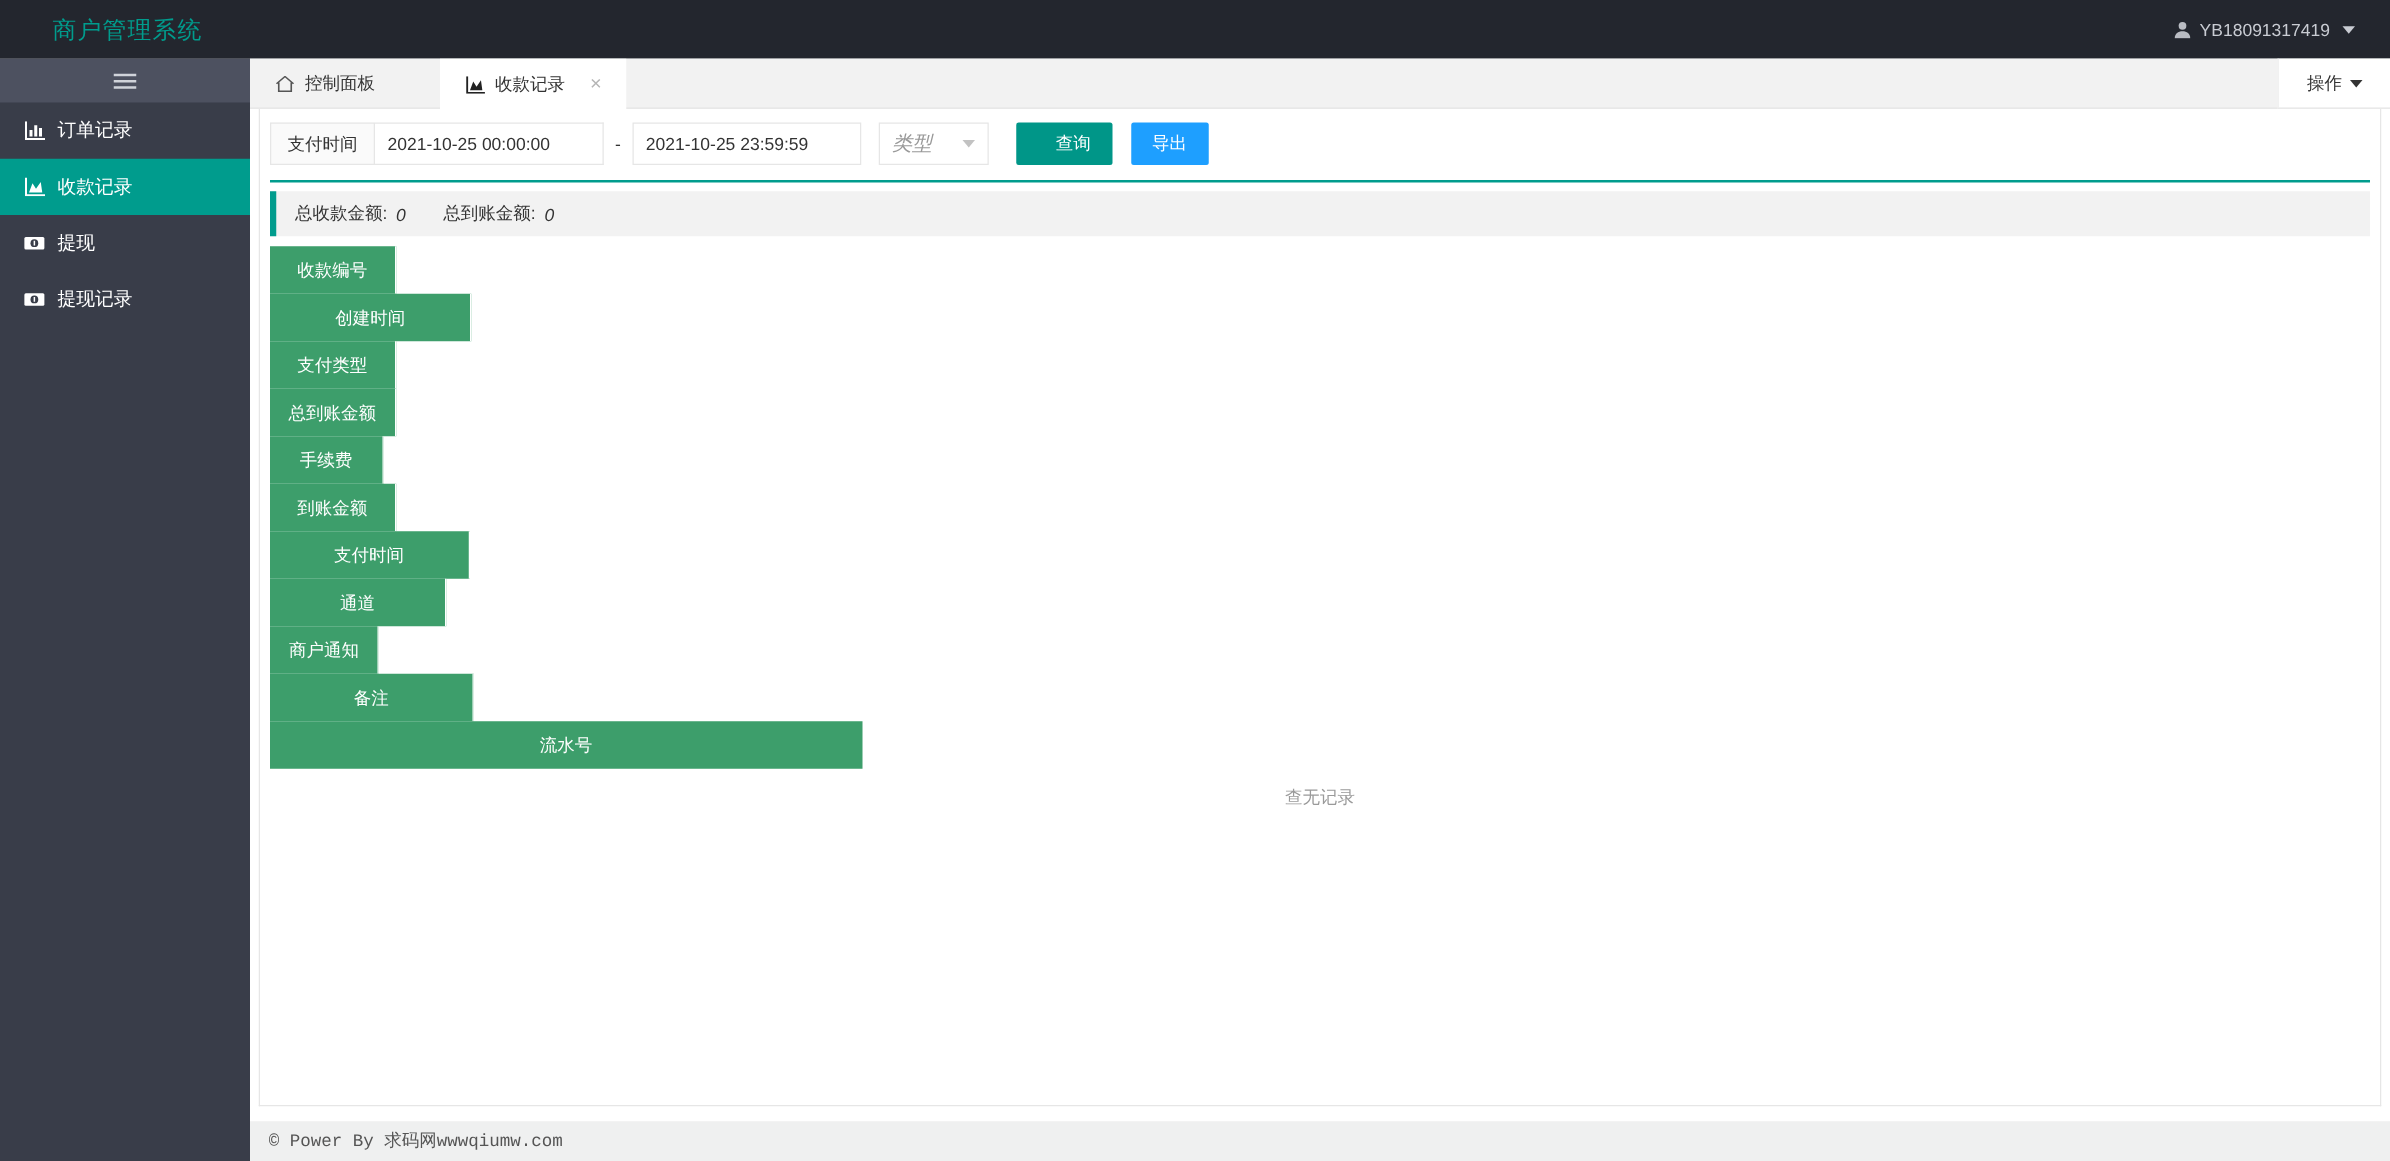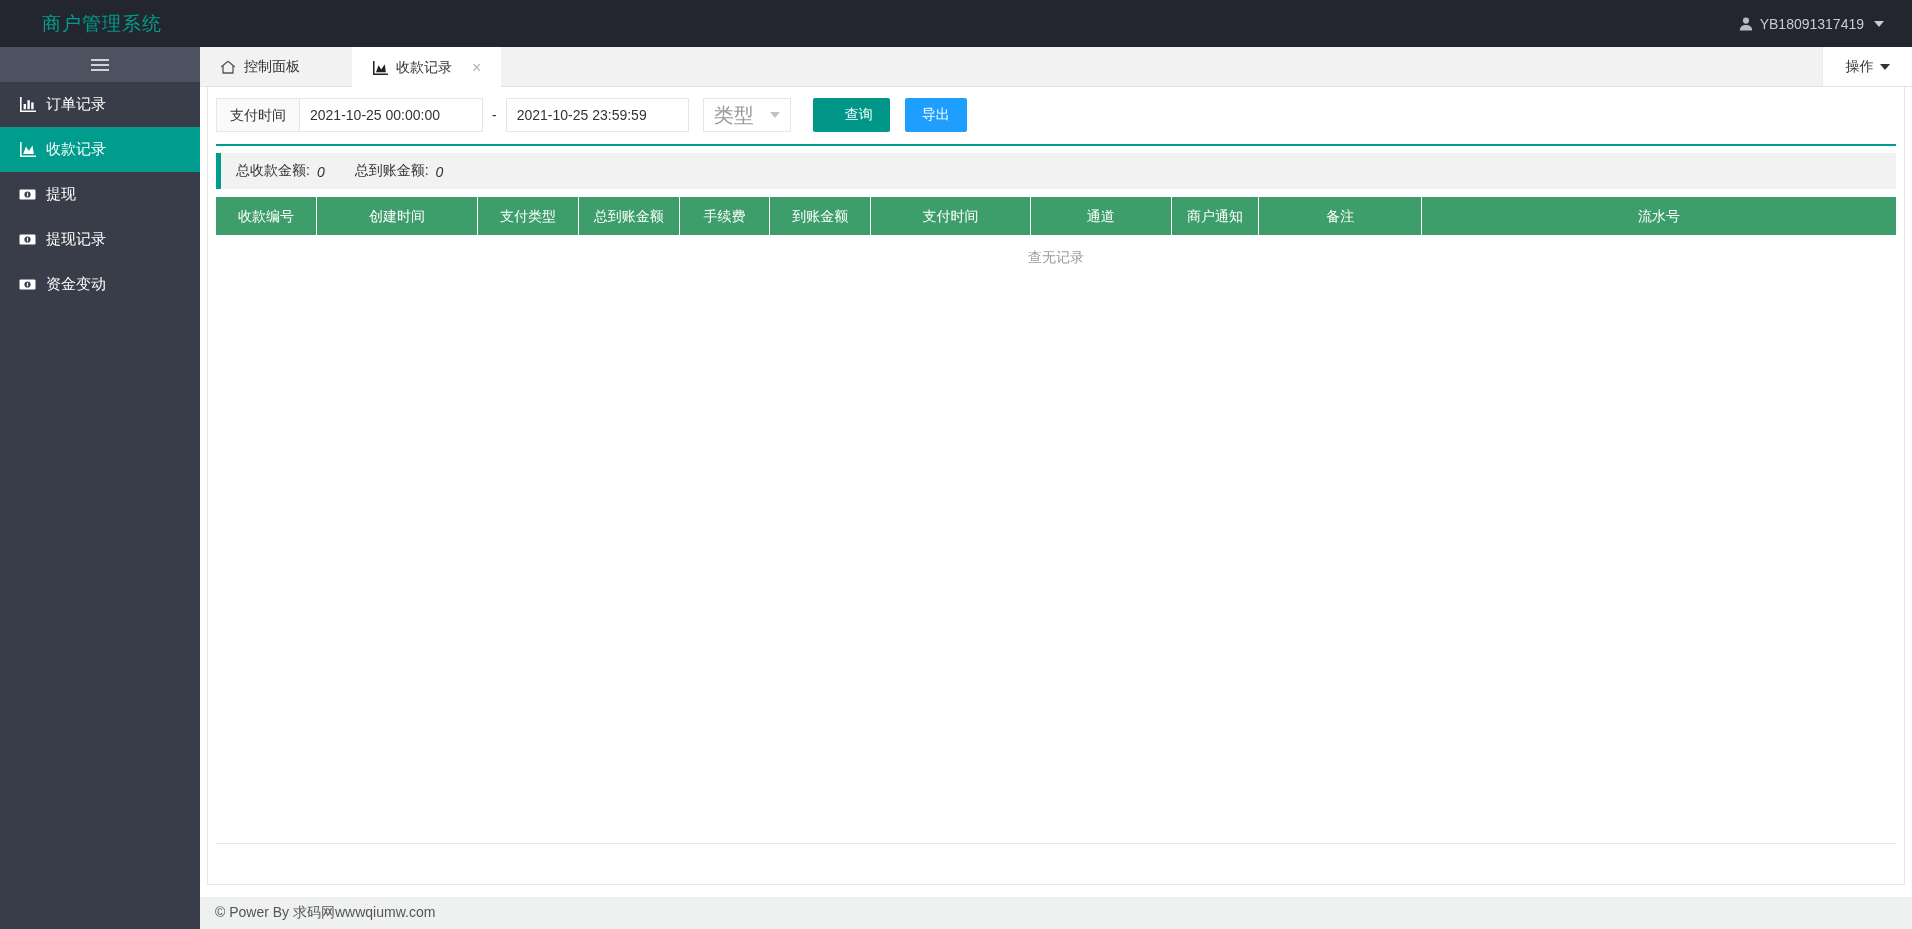--- a/index.html
+++ b/index.html
@@ -45,41 +45,41 @@
   .dark-caret { width:0; height:0; border-left:5px solid transparent; border-right:5px solid transparent; border-top:6px solid #333; }
 
   .panel { margin:0 7px; height:798px; background:#fff; border:1px solid #e6e6e6; border-top:none; padding:0 8px; }
 
   .filter-row { padding:11px 0 11px 0; display:flex; align-items:center; }
   .igroup { display:flex; }
   .iaddon { height:34px; line-height:32px; padding:0 13px; background:#fafafa; border:1px solid #e6e6e6; font-size:14px; color:#333; }
   .itext { height:34px; width:183px; border:1px solid #e6e6e6; border-left:none; padding:0 10px; font-size:14px; color:#333; outline:none; font-family:inherit; background:#fff; }
   .dash { margin:0 9px; color:#333; font-size:14px; }
   .selectbox { margin-left:14px; width:88px; height:34px; border:1px solid #e6e6e6; background:#fff; display:flex; align-items:center; justify-content:space-between; padding:0 10px; cursor:pointer; }
-  .select-label { color:#999; font-size:20px; }
+  .select-label { color:#999; font-size:16px;font-style:italic; }
   .select-caret { width:0; height:0; border-left:5px solid transparent; border-right:5px solid transparent; border-top:6px solid #c2c2c2; }
   .btn { height:34px; border:none; border-radius:2px; color:#fff; font-size:14px; padding:0 17px; cursor:pointer; font-family:inherit; }
   .btn-search { background:var(--btn-teal,#009688); margin-left:22px;padding-left:32px; }
   .btn-export { background:var(--btn-blue,#1e9fff); margin-left:15px; }
 
   .divider { height:2px; background:var(--accent-teal,#009c8d); margin:1px 0 7px 0; }
 
   .summary { background:#f2f2f2; border-left:5px solid var(--accent-teal,#009c8d); padding:9px 15px; font-size:14px; color:#333; display:flex; align-items:flex-end; }
   .summary .val { font-style:italic; margin:0 30px 0 7px; }
 
   .table { margin-top:8px; }
-  .thead { display:flex; }
+  .thead { display:flex;flex-direction:column; }
   .th { background:var(--th-green,#3d9e6b); color:#fff; height:38px; line-height:38px; font-size:14px; text-align:center; border-right:1px solid #fff; overflow:hidden; white-space:nowrap; }
   .th:last-child { border-right:none; }
   .tbody { height:609px; border-bottom:1px solid #e6e6e6; }
   .empty { text-align:center; color:#9a9a9a; font-size:14px; padding-top:14px; }
 
   .footer {
     position:absolute; left:0; right:0; bottom:0; height:32px; background:#eff0f0;
-    display:flex; align-items:center; padding-left:15px; font-size:14px; color:#555;
+    display:flex; align-items:center; padding-left:15px; font-size:14px; color:#555;font-family:Liberation Mono, monospace;
   }
 </style>
 </head>
 <body>
 
 <div class="screen">
 
   <div class="topbar">
     <div class="logo">商户管理系统</div>
     <div class="userbox">
@@ -130,28 +130,20 @@
 
     <div class="menu-item">
       <svg class="micon" viewBox="0 0 17 15">
         <rect x="0.5" y="2.5" width="16" height="10" rx="1.2" fill="#fff"></rect>
         <circle cx="8.5" cy="7.5" r="3.1" fill="#393d49"></circle>
         <rect x="7.9" y="5.6" width="1.2" height="3.8" fill="#fff"></rect>
       </svg>
       <span>提现记录</span>
     </div>
 
-    <div class="menu-item">
-      <svg class="micon" viewBox="0 0 17 15">
-        <rect x="0.5" y="2.5" width="16" height="10" rx="1.2" fill="#fff"></rect>
-        <circle cx="8.5" cy="7.5" r="3.1" fill="#393d49"></circle>
-        <rect x="7.9" y="5.6" width="1.2" height="3.8" fill="#fff"></rect>
-      </svg>
-      <span>资金变动</span>
-    </div>
   </div>
 
   <div class="main">
 
     <div class="tabbar">
       <div class="tab">
         <svg class="ticon" viewBox="0 0 16 14">
           <path d="M8 1.2 L1.2 7 M8 1.2 L14.8 7 M3 6 V13 H13 V6" fill="none" stroke="#555" stroke-width="1.3"></path>
         </svg>
         <span>控制面板</span>

